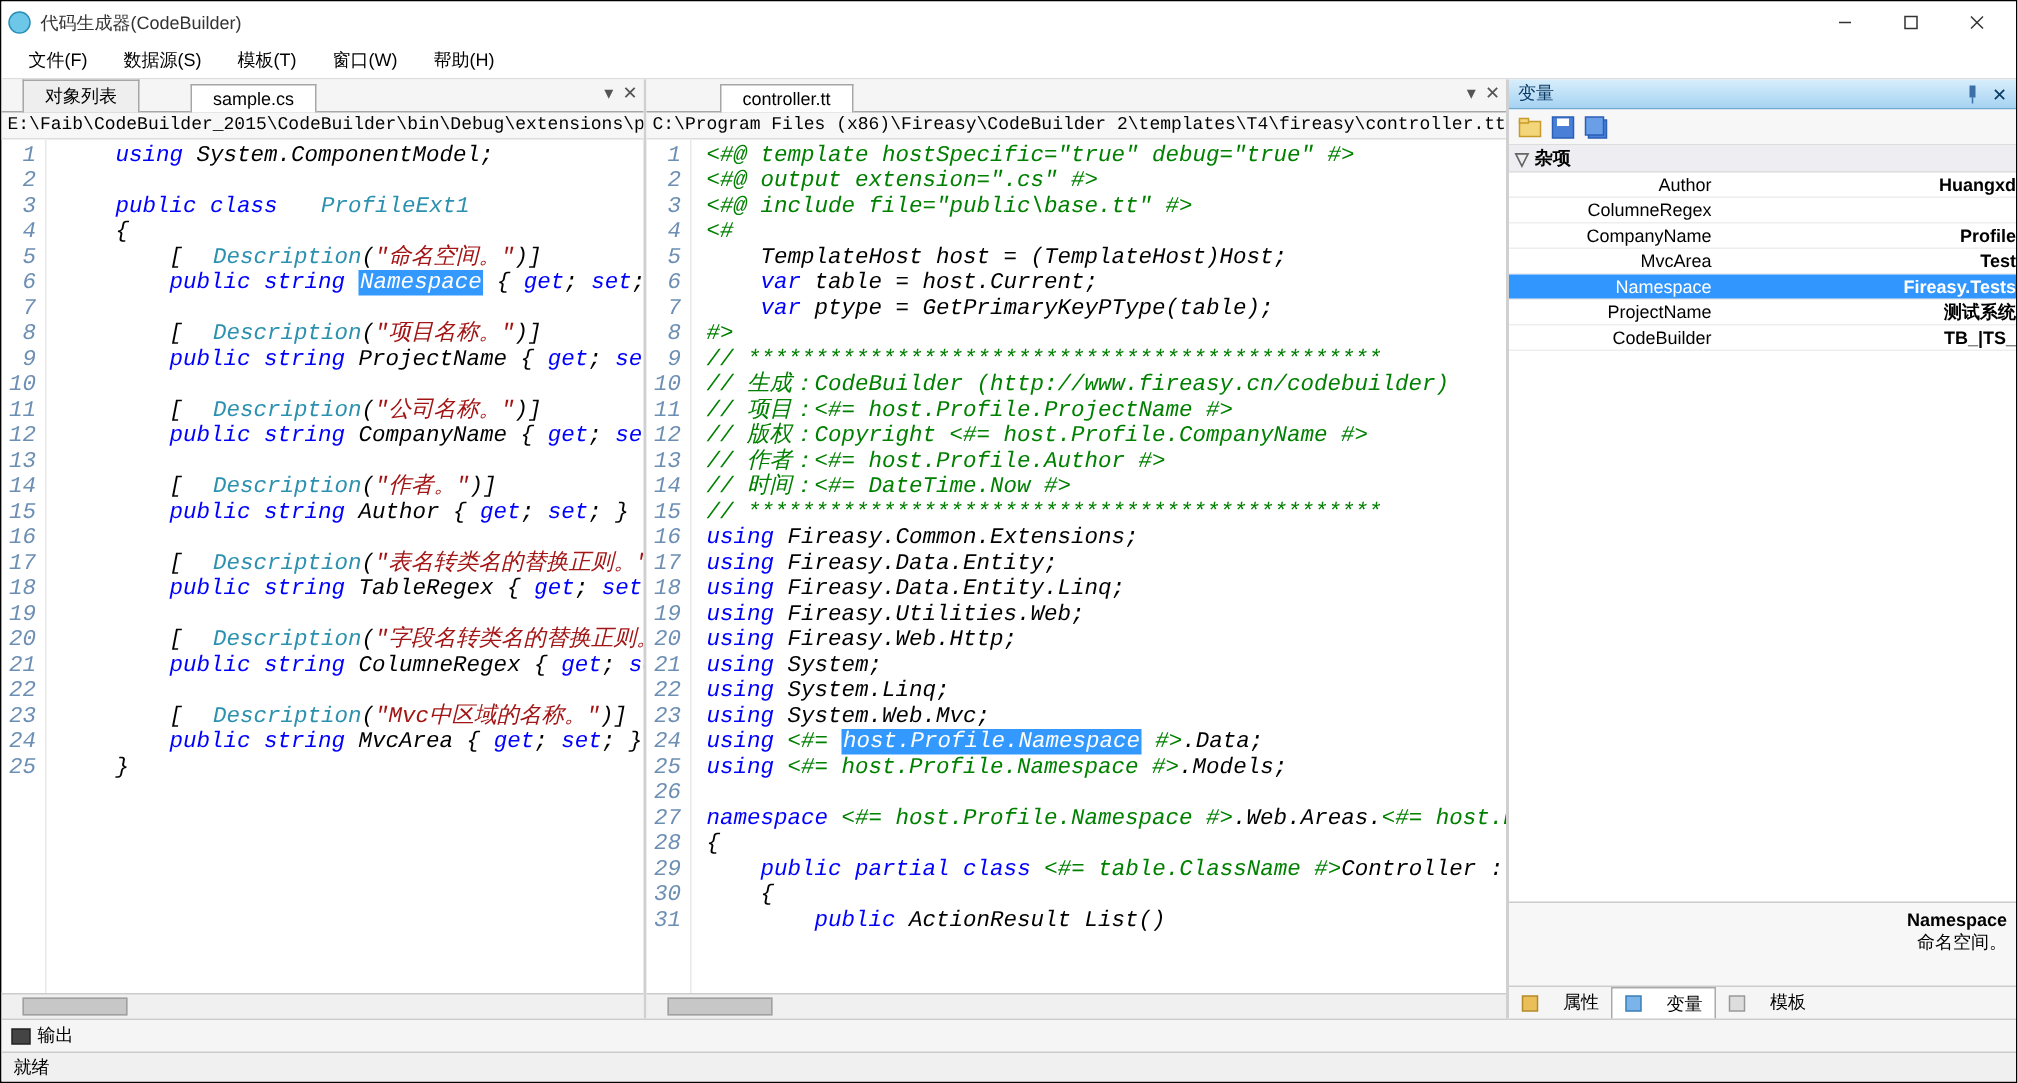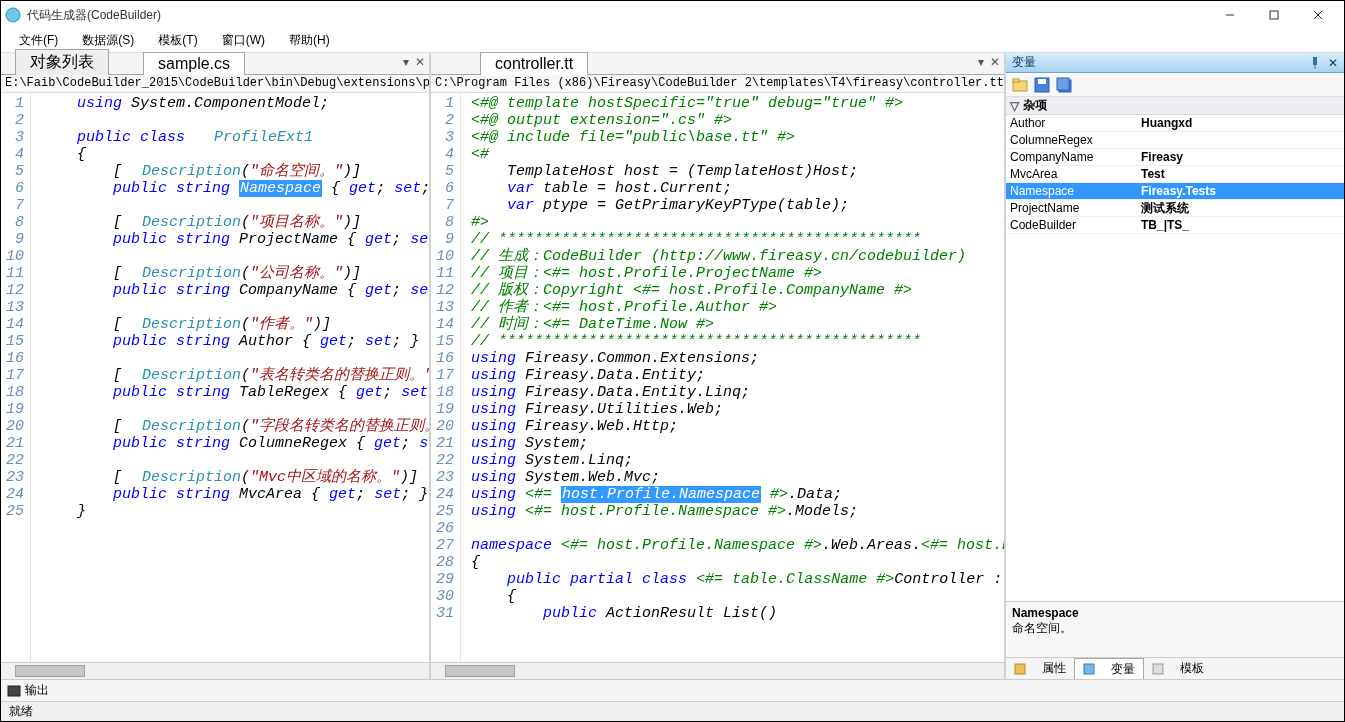--- a/index.html
+++ b/index.html
@@ -12,23 +12,23 @@
 .titlebar .winbtn { width: 44px; height: 28px; display: flex; align-items: center; justify-content: center; color: #333; }
 .menubar { height: 24px; display: flex; align-items: center; padding: 0 8px; gap: 4px; background: #fff; border-bottom: 1px solid #ddd; }
 .menubar .menu-item { padding: 2px 10px; cursor: default; }
 .toolbar { height: 32px; display: flex; align-items: center; padding: 0 6px; gap: 4px; background: linear-gradient(#fdfdfd,#e8e8e8); border-bottom: 1px solid #ccc; }
 .toolbtn { display: flex; align-items: center; gap: 4px; padding: 2px 6px; cursor: default; }
 .toolbtn .ticon { width: 18px; height: 18px; display: inline-block; }
 .content { flex: 1; display: flex; min-height: 0; }
 .left-pane, .mid-pane { display: flex; flex-direction: column; border-right: 2px solid #d0d0d0; }
 .left-pane { width: 430px; }
 .mid-pane { width: 575px; }
-.right-pane { flex: 1; display: flex; flex-direction: column; }
+.right-pane { flex: 1; display: flex; flex-direction: column; text-align: right; }
 .tabstrip { height: 22px; display: flex; align-items: flex-end; background: #f5f5f5; border-bottom: 1px solid #a6a6a6; padding-left: 14px; position: relative; }
-.tabstrip .tab { padding: 2px 14px; border: 1px solid #a6a6a6; border-bottom: none; margin-right: -1px; background: #eee; position: relative; top: 1px; font-size: 16px; }
+.tabstrip .tab { padding: 2px 14px; border: 1px solid #a6a6a6; border-bottom: none; margin-right: -1px; background: #eee; position: relative; top: 1px; font-size: 12px; }
 .tabstrip .tab.active { background: #fff; z-index: 2; margin-left: 35px; }
 .tabstrip .right-ctrls { position: absolute; right: 4px; top: 2px; display: flex; gap: 6px; align-items: center; color: #555; }
 .pathbar { height: 18px; background: #f7f7f7; border-bottom: 1px solid #ddd; padding: 1px 4px; font-family: Consolas, "Courier New", monospace; font-size: 12px; white-space: nowrap; overflow: hidden; }
 .editor-wrap { flex: 1; display: flex; overflow: hidden; position: relative; font-family: Consolas, "Courier New", monospace; font-size: 15px; line-height: 17px; font-style: italic; }
 .gutter { width: 30px; background: #fff; border-right: 1px solid #e8e8e8; text-align: right; padding: 2px 6px 0 0; color: #6d8fb3; }
 .code { flex: 1; padding: 2px 0 0 10px; white-space: pre; overflow: hidden; }
 .kw { color: #0000ff; }
 .str { color: #a31515; }
 .type { color: #2b91af; padding-left: 20px; }
 .cmt { color: #008000; }
@@ -282,21 +282,21 @@
           <div class="prop-row">
             <div class="pname">Author</div>
             <div class="pval">Huangxd</div>
           </div>
           <div class="prop-row">
             <div class="pname">ColumneRegex</div>
             <div class="pval"></div>
           </div>
           <div class="prop-row">
             <div class="pname">CompanyName</div>
-            <div class="pval">Fireasy</div>
+            <div class="pval">Profile</div>
           </div>
           <div class="prop-row">
             <div class="pname">MvcArea</div>
             <div class="pval">Test</div>
           </div>
           <div class="prop-row selected">
             <div class="pname">Namespace</div>
             <div class="pval">Fireasy.Tests</div>
           </div>
           <div class="prop-row">

